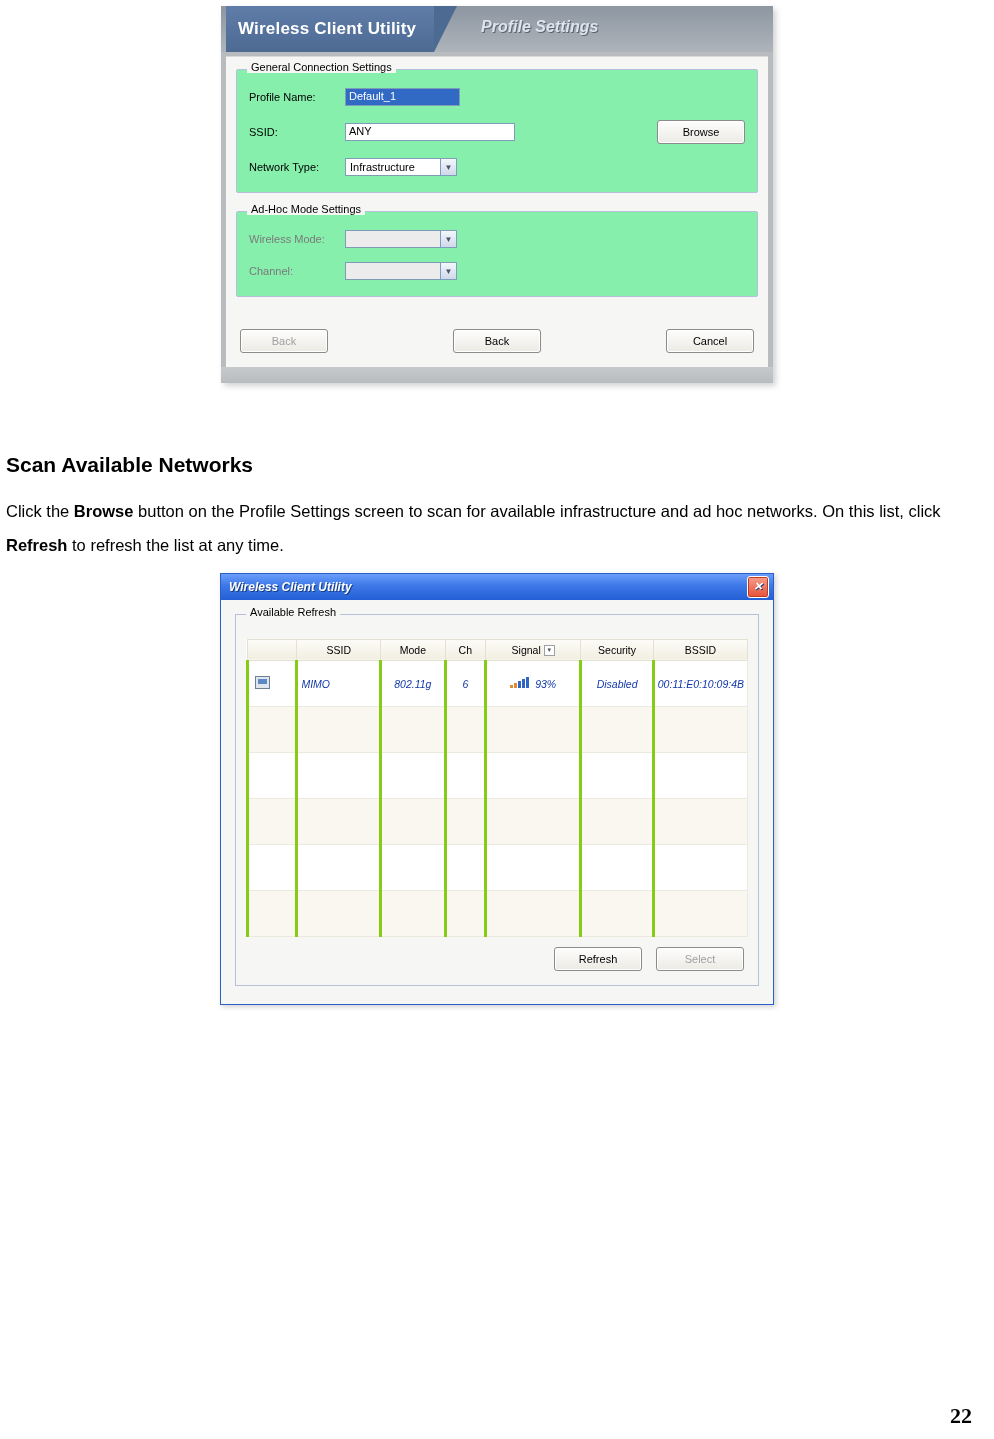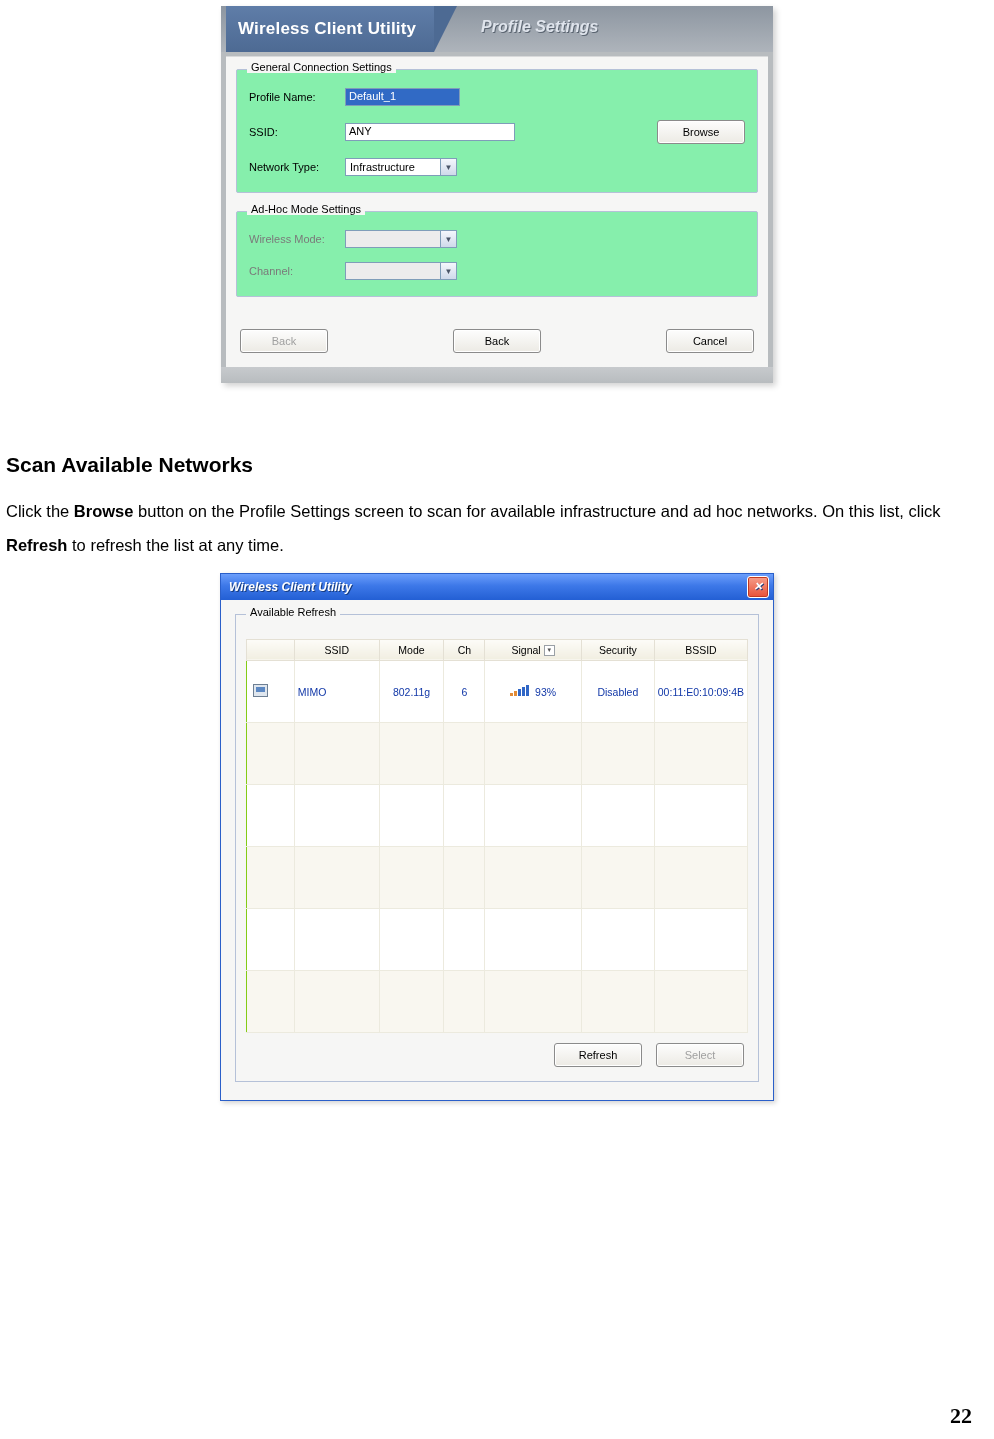--- a/index.html
+++ b/index.html
@@ -186,26 +186,27 @@
   }
   .ntable th {
     background:linear-gradient(#fdfcf8,#f1eee1);
     border:1px solid #e4e0d4;
     font-weight:normal;
     padding:4px 2px;
     color:#000;
     position:relative;
   }
   .ntable td {
-    border-left:1px solid #84cc16;
+    border-left:3px solid #84cc16;
     border-right:1px solid #eceade;
     border-bottom:1px solid #eceade;
-    padding:23px 3px;
+    padding:15px 3px;
     text-align:center;
     height:15px;
+    font-style:italic;
   }
   .ntable tr.bluerow td { color:#1238a8; }
   .ntable tr.altrow td { background:#f9f7f0; }
   .iconcell { width:38px; text-align:left !important; padding-left:6px !important;}
   .siglow {
     display:inline-block; width:22px; height:11px; position:relative;
   }
   .siglow span, .sighigh span {
     position:absolute; bottom:0; width:3px; background:#e28b36;
   }

